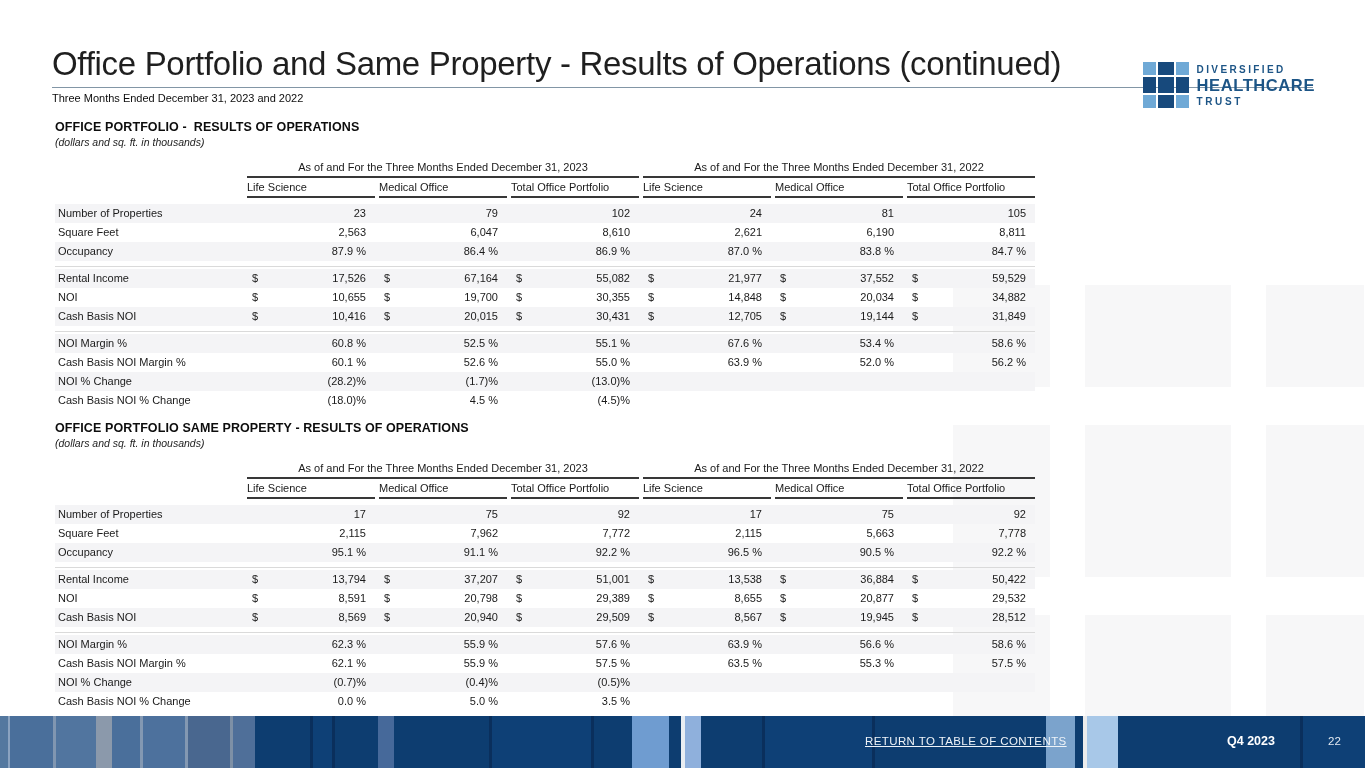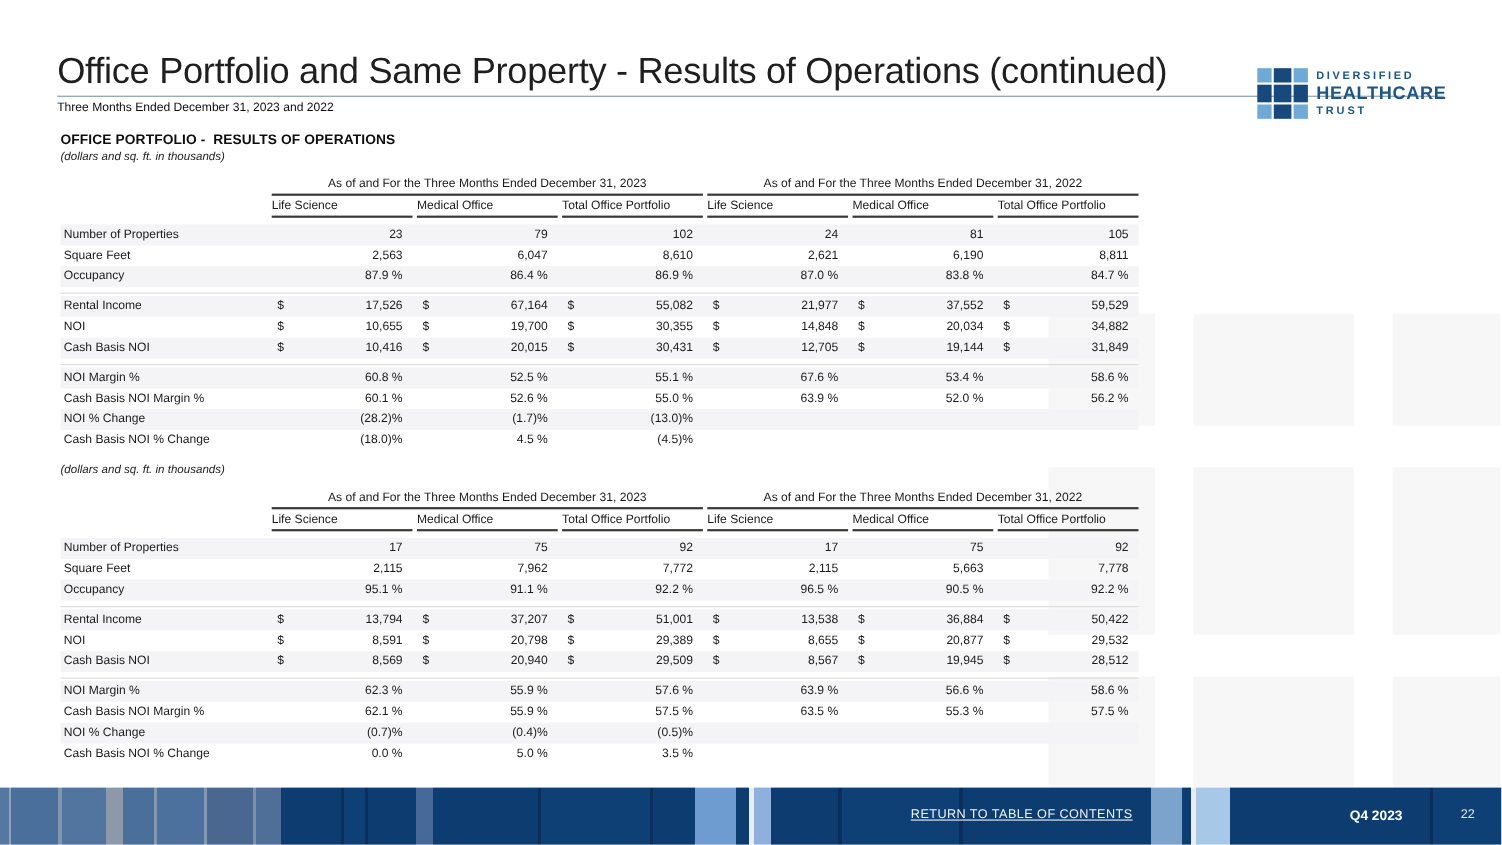--- a/index.html
+++ b/index.html
@@ -54,21 +54,21 @@
       #4f6f99 233px 255px,
       #0d3d70 255px 310px,#0a2f5c 310px 313px,#0e4076 313px 332px,#0a2f5c 332px 335px,
       #0d3d70 335px 378px,#46699a 378px 394px,
       #0d3d70 394px 489px,#0a2f5c 489px 492px,#0e4076 492px 591px,#0a2f5c 591px 594px,
       #0d3d70 594px 632px,
       #6f9cd0 632px 669px,#0d3d70 669px 681px,#e8edf2 681px 685px,#8fb0dc 685px 701px,
       #0d3d70 701px 762px,#0a2f5c 762px 765px,#0e4076 765px 872px,#0a2f5c 872px 875px,
       #0d3d70 875px 1046px,
       #7ba3cc 1046px 1075px,#0d3d70 1075px 1083px,#ececec 1083px 1087px,#a8c8e8 1087px 1118px,
       #0d3d70 1118px 1300px,#0a2f5c 1300px 1303px,#0e4076 1303px 1365px);}
-  .toc-link{position:absolute;left:828px;top:19px;font-size:11.5px;letter-spacing:0.4px;color:#eef3f8;text-decoration:underline;cursor:pointer;}
+  .toc-link{position:absolute;left:865px;top:19px;font-size:11.5px;letter-spacing:0.4px;color:#eef3f8;text-decoration:underline;cursor:pointer;}
   .quarter{position:absolute;left:1227px;top:18px;font-size:12.5px;font-weight:bold;color:#ffffff;}
   .page-num{position:absolute;left:1328px;top:19px;font-size:11.5px;color:#e2e9f1;}
 </style>
 </head>
 <body>
 
 <div class="page">
 
   <div class="watermark">
       <div class="wm-cell"></div>
@@ -355,20 +355,21 @@
               <span></span>
             </div>
             <div class="val">
               <span></span>
             </div>
           </div>
         </div>
     </section>
 
     <section class="section">
+      <h2 class="section-title">OFFICE PORTFOLIO SAME PROPERTY - RESULTS OF OPERATIONS</h2>
       <div class="section-note">(dollars and sq. ft. in thousands)</div>
       <div class="fin-table">
           <div class="trow head">
             <div class="lbl"></div>
             <div class="gh" style="grid-column: 2 / span 3;">As of and For the Three Months Ended December 31, 2023</div>
             <div class="gh" style="grid-column: 5 / span 3;">As of and For the Three Months Ended December 31, 2022</div>
           </div>
           <div class="trow head2">
             <div class="lbl"></div>
             <div class="ch">Life Science</div>

